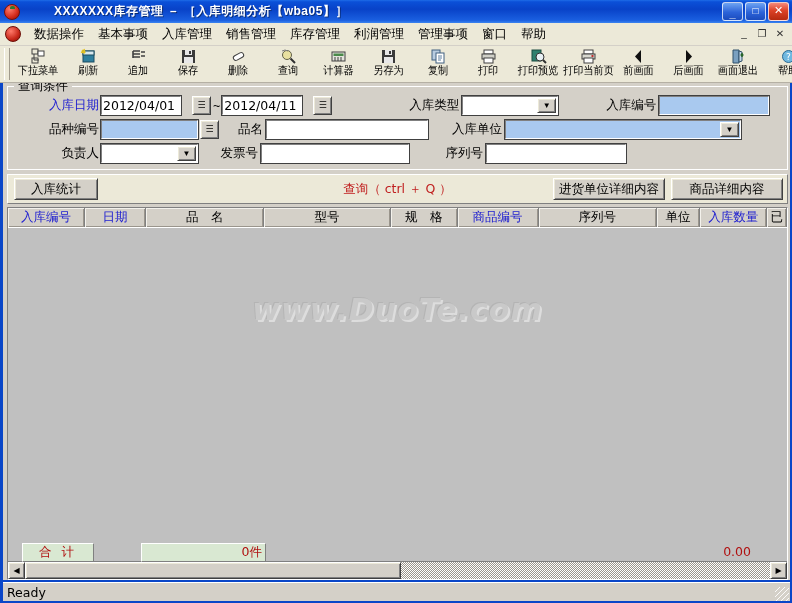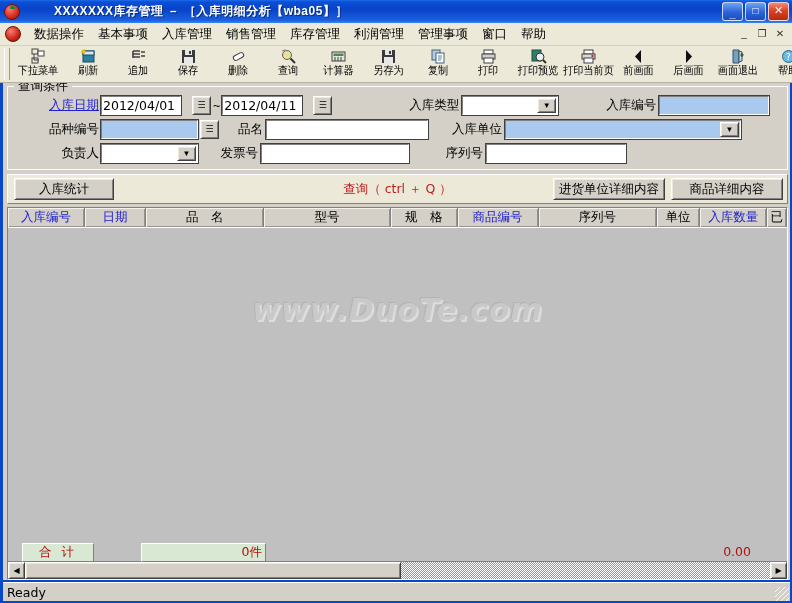--- a/index.html
+++ b/index.html
@@ -122,21 +122,21 @@
     position:absolute;left:6px;top:-8px;background:#d4d0c8;
     padding:0 4px;font-size:12.5px;color:#000;
     font-family:"DejaVu Sans","Liberation Sans",sans-serif;
   }
   .grpinner{padding:10px 6px 6px 6px;}
   .frow{display:flex;align-items:center;height:19px;margin-bottom:5px;}
   .flabel{
     font-size:12.5px;color:#000;white-space:nowrap;text-align:right;
     font-family:"DejaVu Sans","Liberation Sans",sans-serif;
   }
-  .flabel.blue{color:#2020d0;text-decoration:underline;}
+  .flabel.blue{color:#2020d0;}
   .inp{
     height:19px;box-sizing:border-box;
     border:1px solid;
     border-color:#808080 #fff #fff #808080;
     outline:1px solid #404040;outline-offset:0;
     background:#fff;
     font-size:12.5px;line-height:17px;padding:0 1px;
     font-family:"DejaVu Sans","Liberation Sans",sans-serif;
     color:#000;overflow:hidden;white-space:nowrap;
   }
@@ -574,21 +574,21 @@
           <div class="flabel" style="width:52px;margin-left:8px;">发票号</div>
           <div class="inp" style="width:148px;margin-left:3px;"></div>
           <div class="flabel" style="width:52px;margin-left:22px;">序列号</div>
           <div class="inp" style="width:140px;margin-left:3px;"></div>
         </div>
 
       </div>
     </div>
 
     <div class="actionbar">
-      <div class="btn" style="width:100px;height:22px;margin-left:6px;">入库统计</div>
+      <div class="btn" style="width:84px;height:22px;margin-left:6px;">入库统计</div>
       <div class="hintq">查询（ ctrl ＋ Q ）</div>
       <div class="btn" style="width:112px;height:22px;position:absolute;right:122px;">进货单位详细内容</div>
       <div class="btn" style="width:112px;height:22px;position:absolute;right:4px;">商品详细内容</div>
     </div>
 
     <div class="gridwrap">
       <div class="ghead">
         <div class="gh blue" style="width:78px">入库编号</div>
         <div class="gh blue" style="width:62px">日期</div>
         <div class="gh" style="width:120px">品　名</div>

